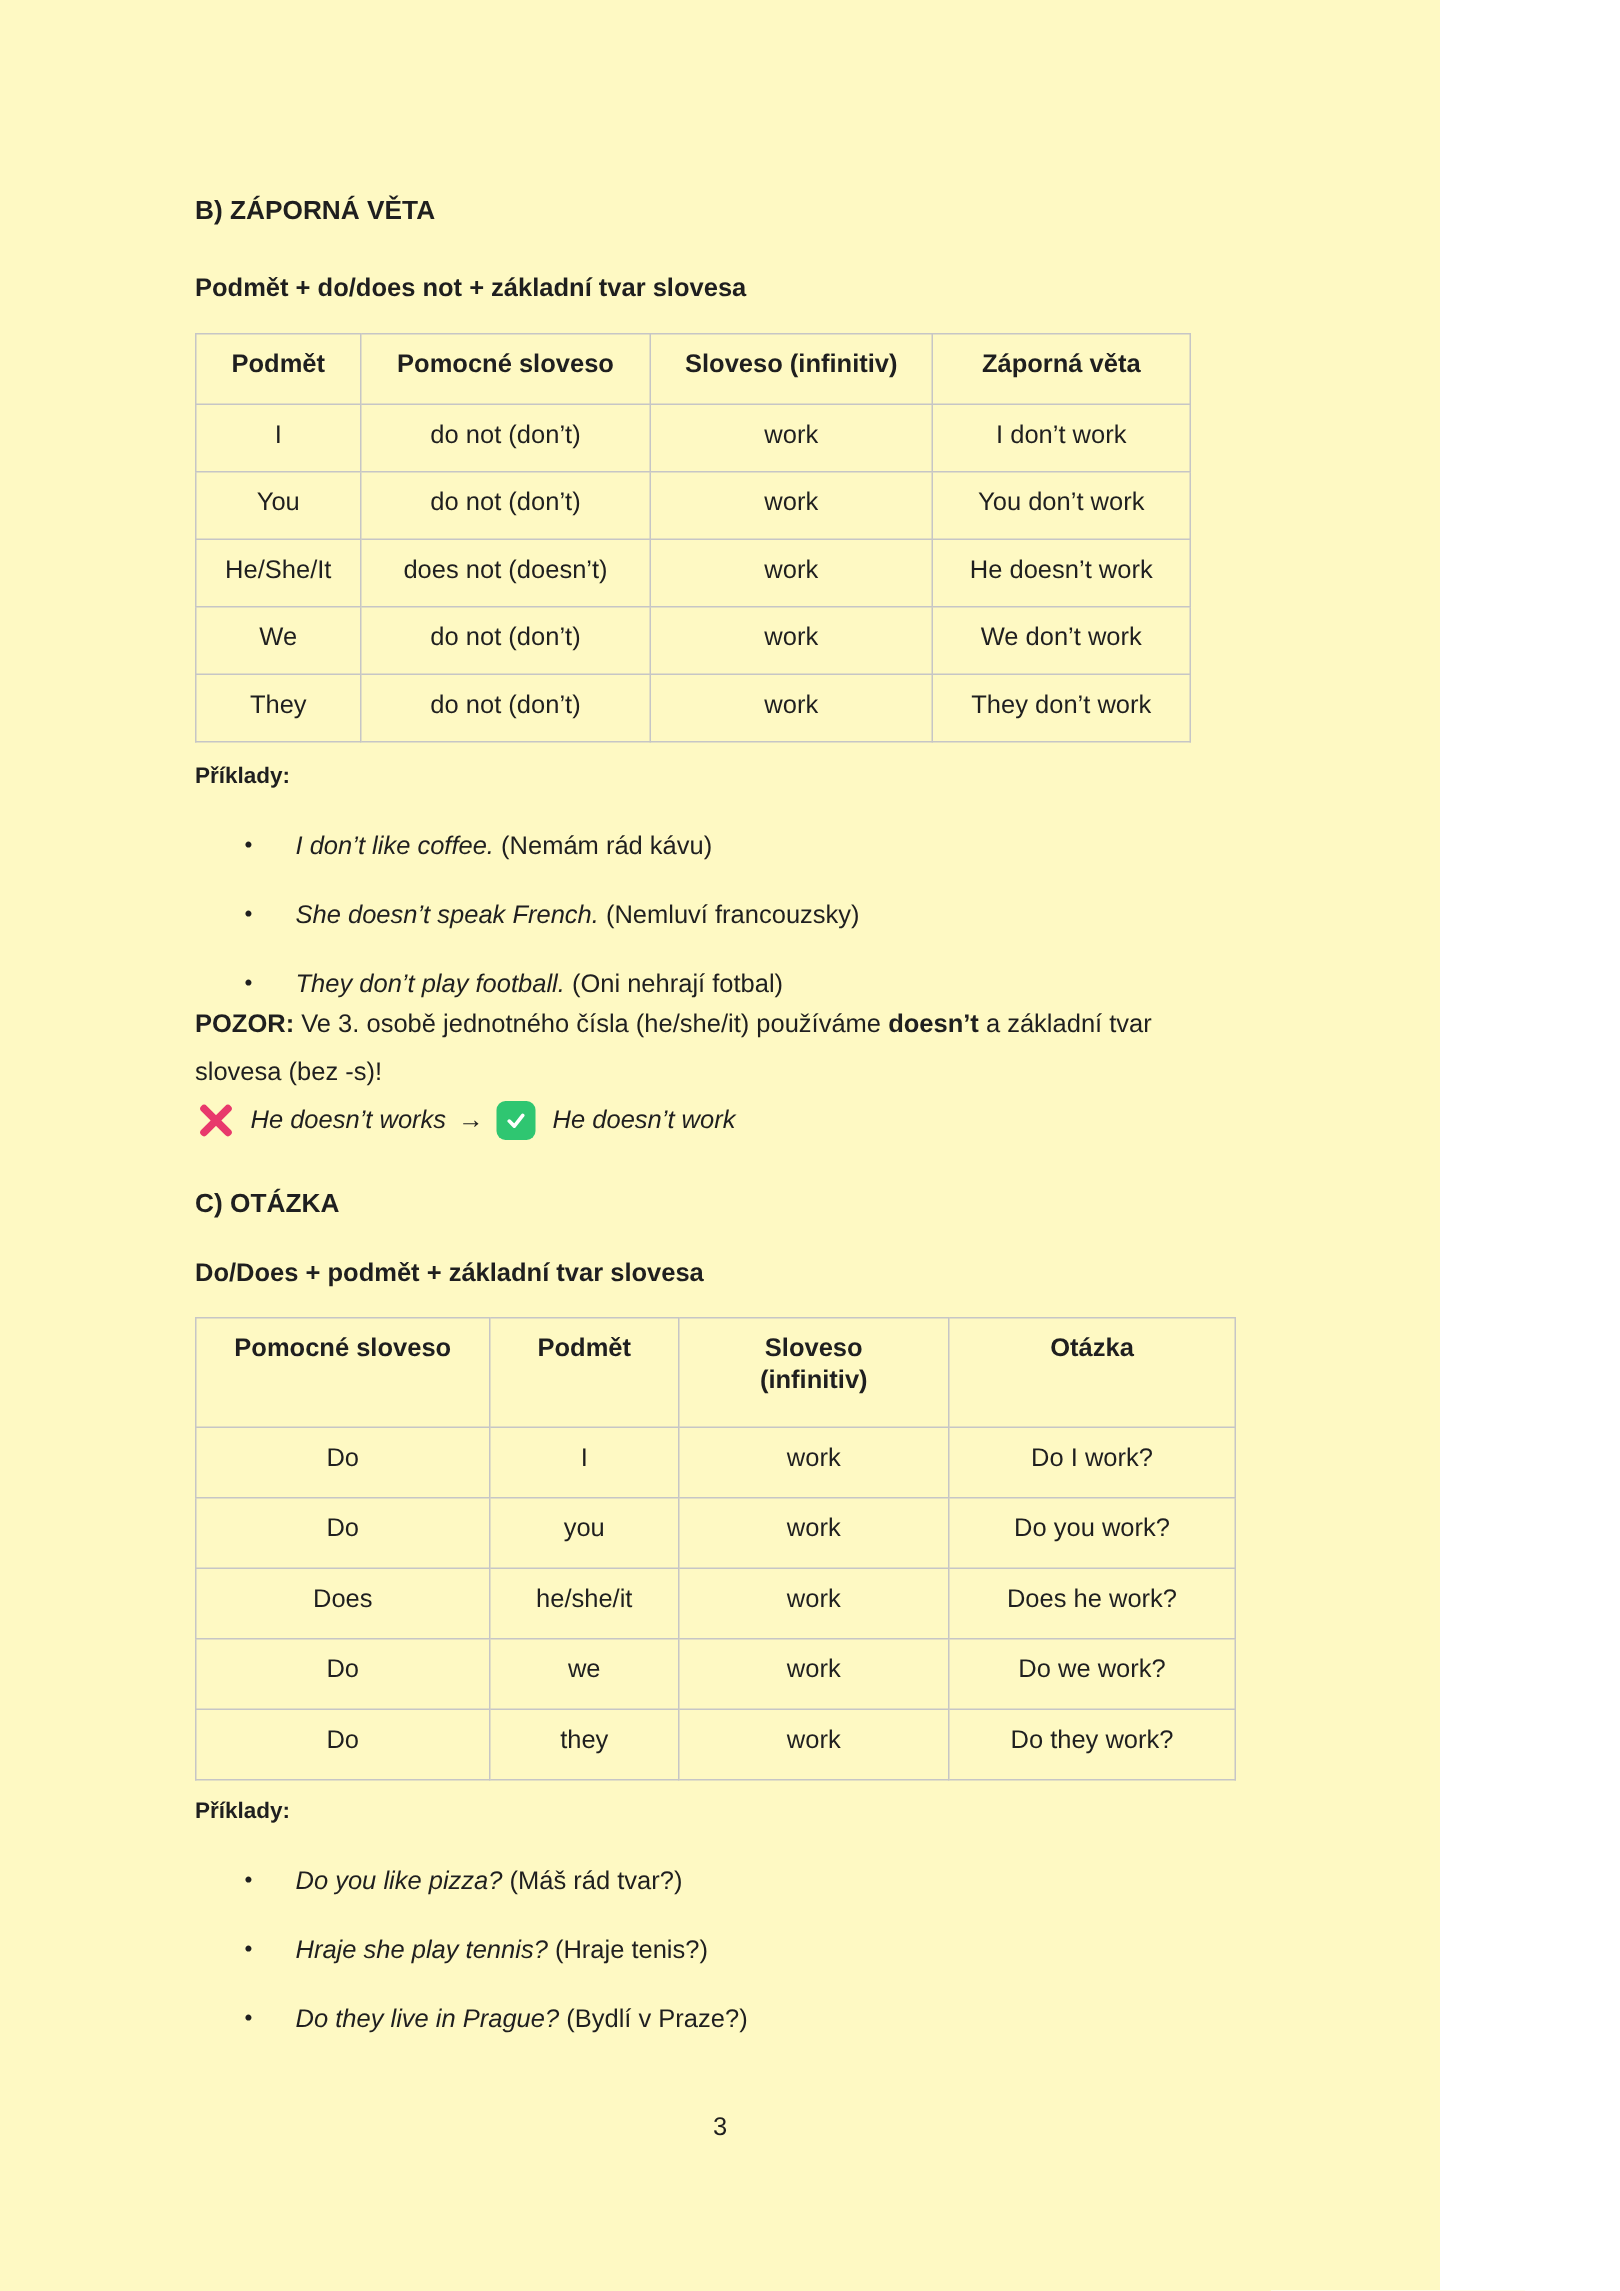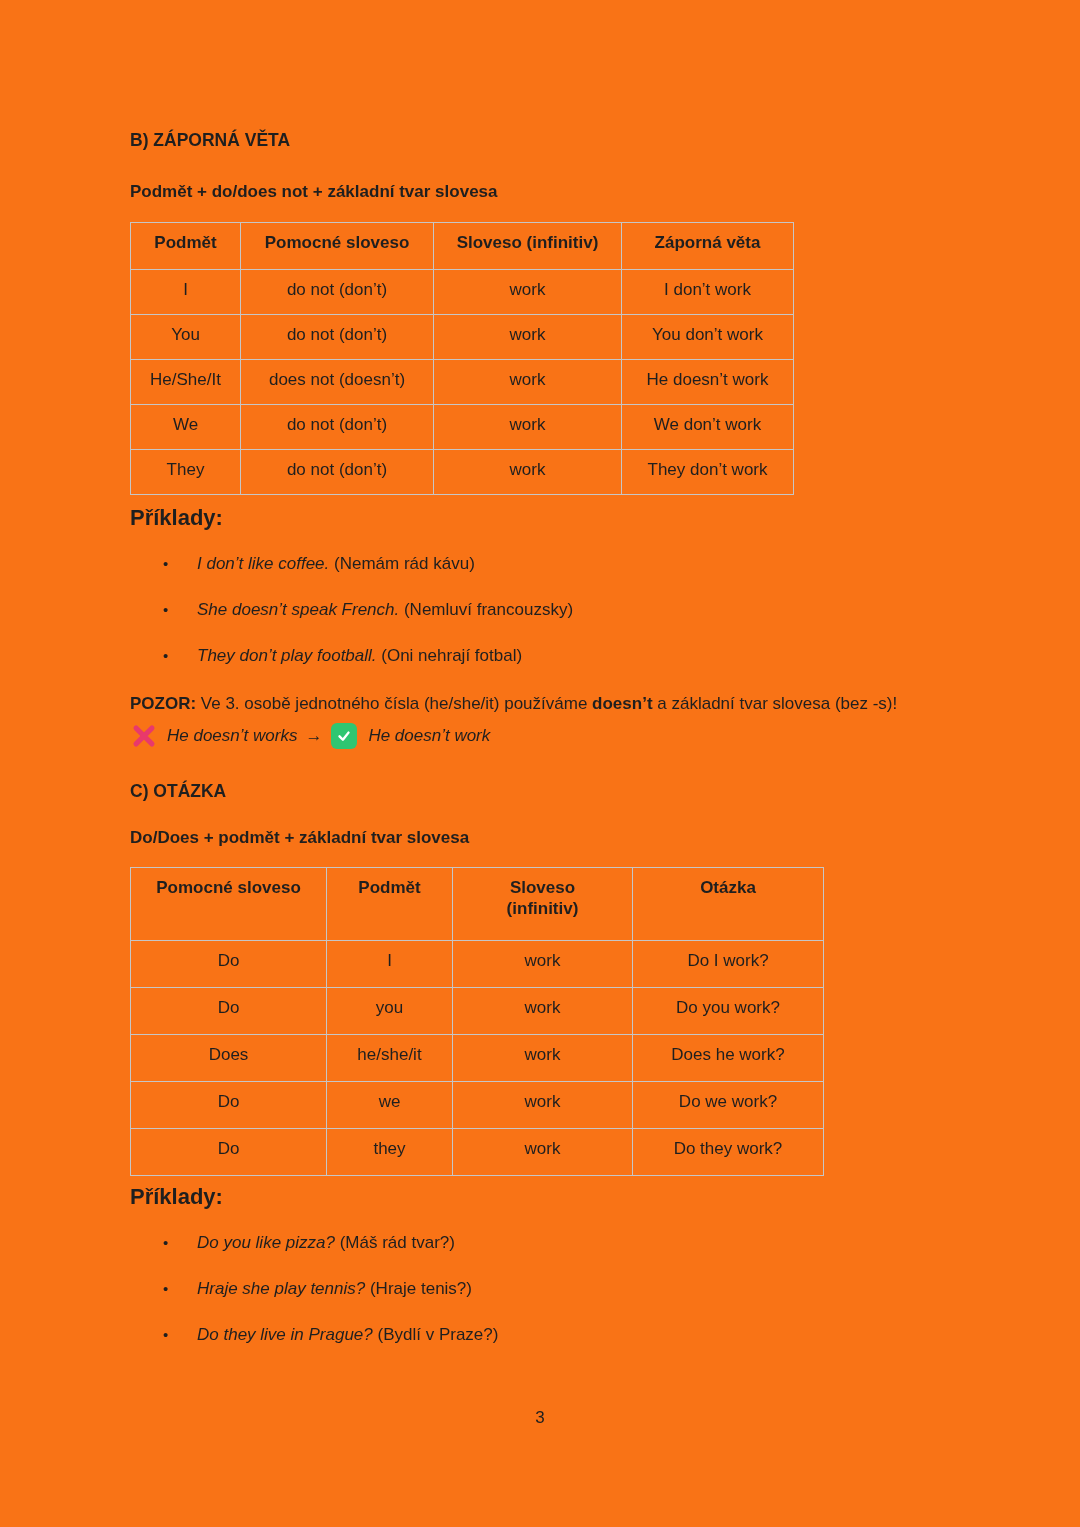--- a/index.html
+++ b/index.html
@@ -8,22 +8,22 @@
     --wrong:#e8396c;
     --right:#2fc671;
   }
   *{ margin:0; padding:0; box-sizing:border-box; }
   html,body{ background:#ffffff; }
   body{
     font-family:"Liberation Sans", sans-serif;
     color:var(--text);
   }
   .page{
-    width:1080px; height:1527px;
-    background:#f97316;
+    width:960px; height:1527px;
+    background:#fef9c3;
     position:relative;
     overflow:hidden;
   }
   .content{
     padding:129px 130px 0 130px;
   }
   .section-heading{
     font-size:17.5px; font-weight:bold; line-height:22px;
   }
   .formula{
@@ -39,33 +39,33 @@
     font-size:17px; line-height:21px;
   }
   th{ font-weight:bold; }
   #table-b tr.hdr{ height:47px; }
   #table-b tr.row{ height:45px; }
   #table-c{ margin-top:18px; }
   #table-c tr.hdr{ height:73px; }
   #table-c tr.row{ height:47px; }
   .th-wrap span{ display:inline-block; width:min-content; }
   .examples-label{
-    font-size:22px; font-weight:bold; line-height:22px; margin-top:12px;
+    font-size:15px; font-weight:bold; line-height:22px; margin-top:12px;
   }
   .example{
     display:flex; align-items:center;
     padding-left:33px; margin-top:24px;
     font-size:17px; line-height:22px;
   }
   .example .bullet{ width:34px; flex:none; font-size:15px; }
   .example .bullet::before{ content:"\2022"; }
   .example .en{ font-style:italic; }
   .example .cz{ font-style:normal; white-space:pre; }
   .note{
-    margin-top:21px; max-width:790px;
+    max-width:790px;
     font-size:17px; line-height:32px;
   }
   .note .b{ font-weight:bold; }
   .correction{
     display:flex; align-items:center; margin-top:1px; height:30px;
     font-size:17px;
     text-align:center;
   }
   .correction .ital{ font-style:italic; }
   .x-icon{ width:28px; height:28px; flex:none; margin-right:9px; }

